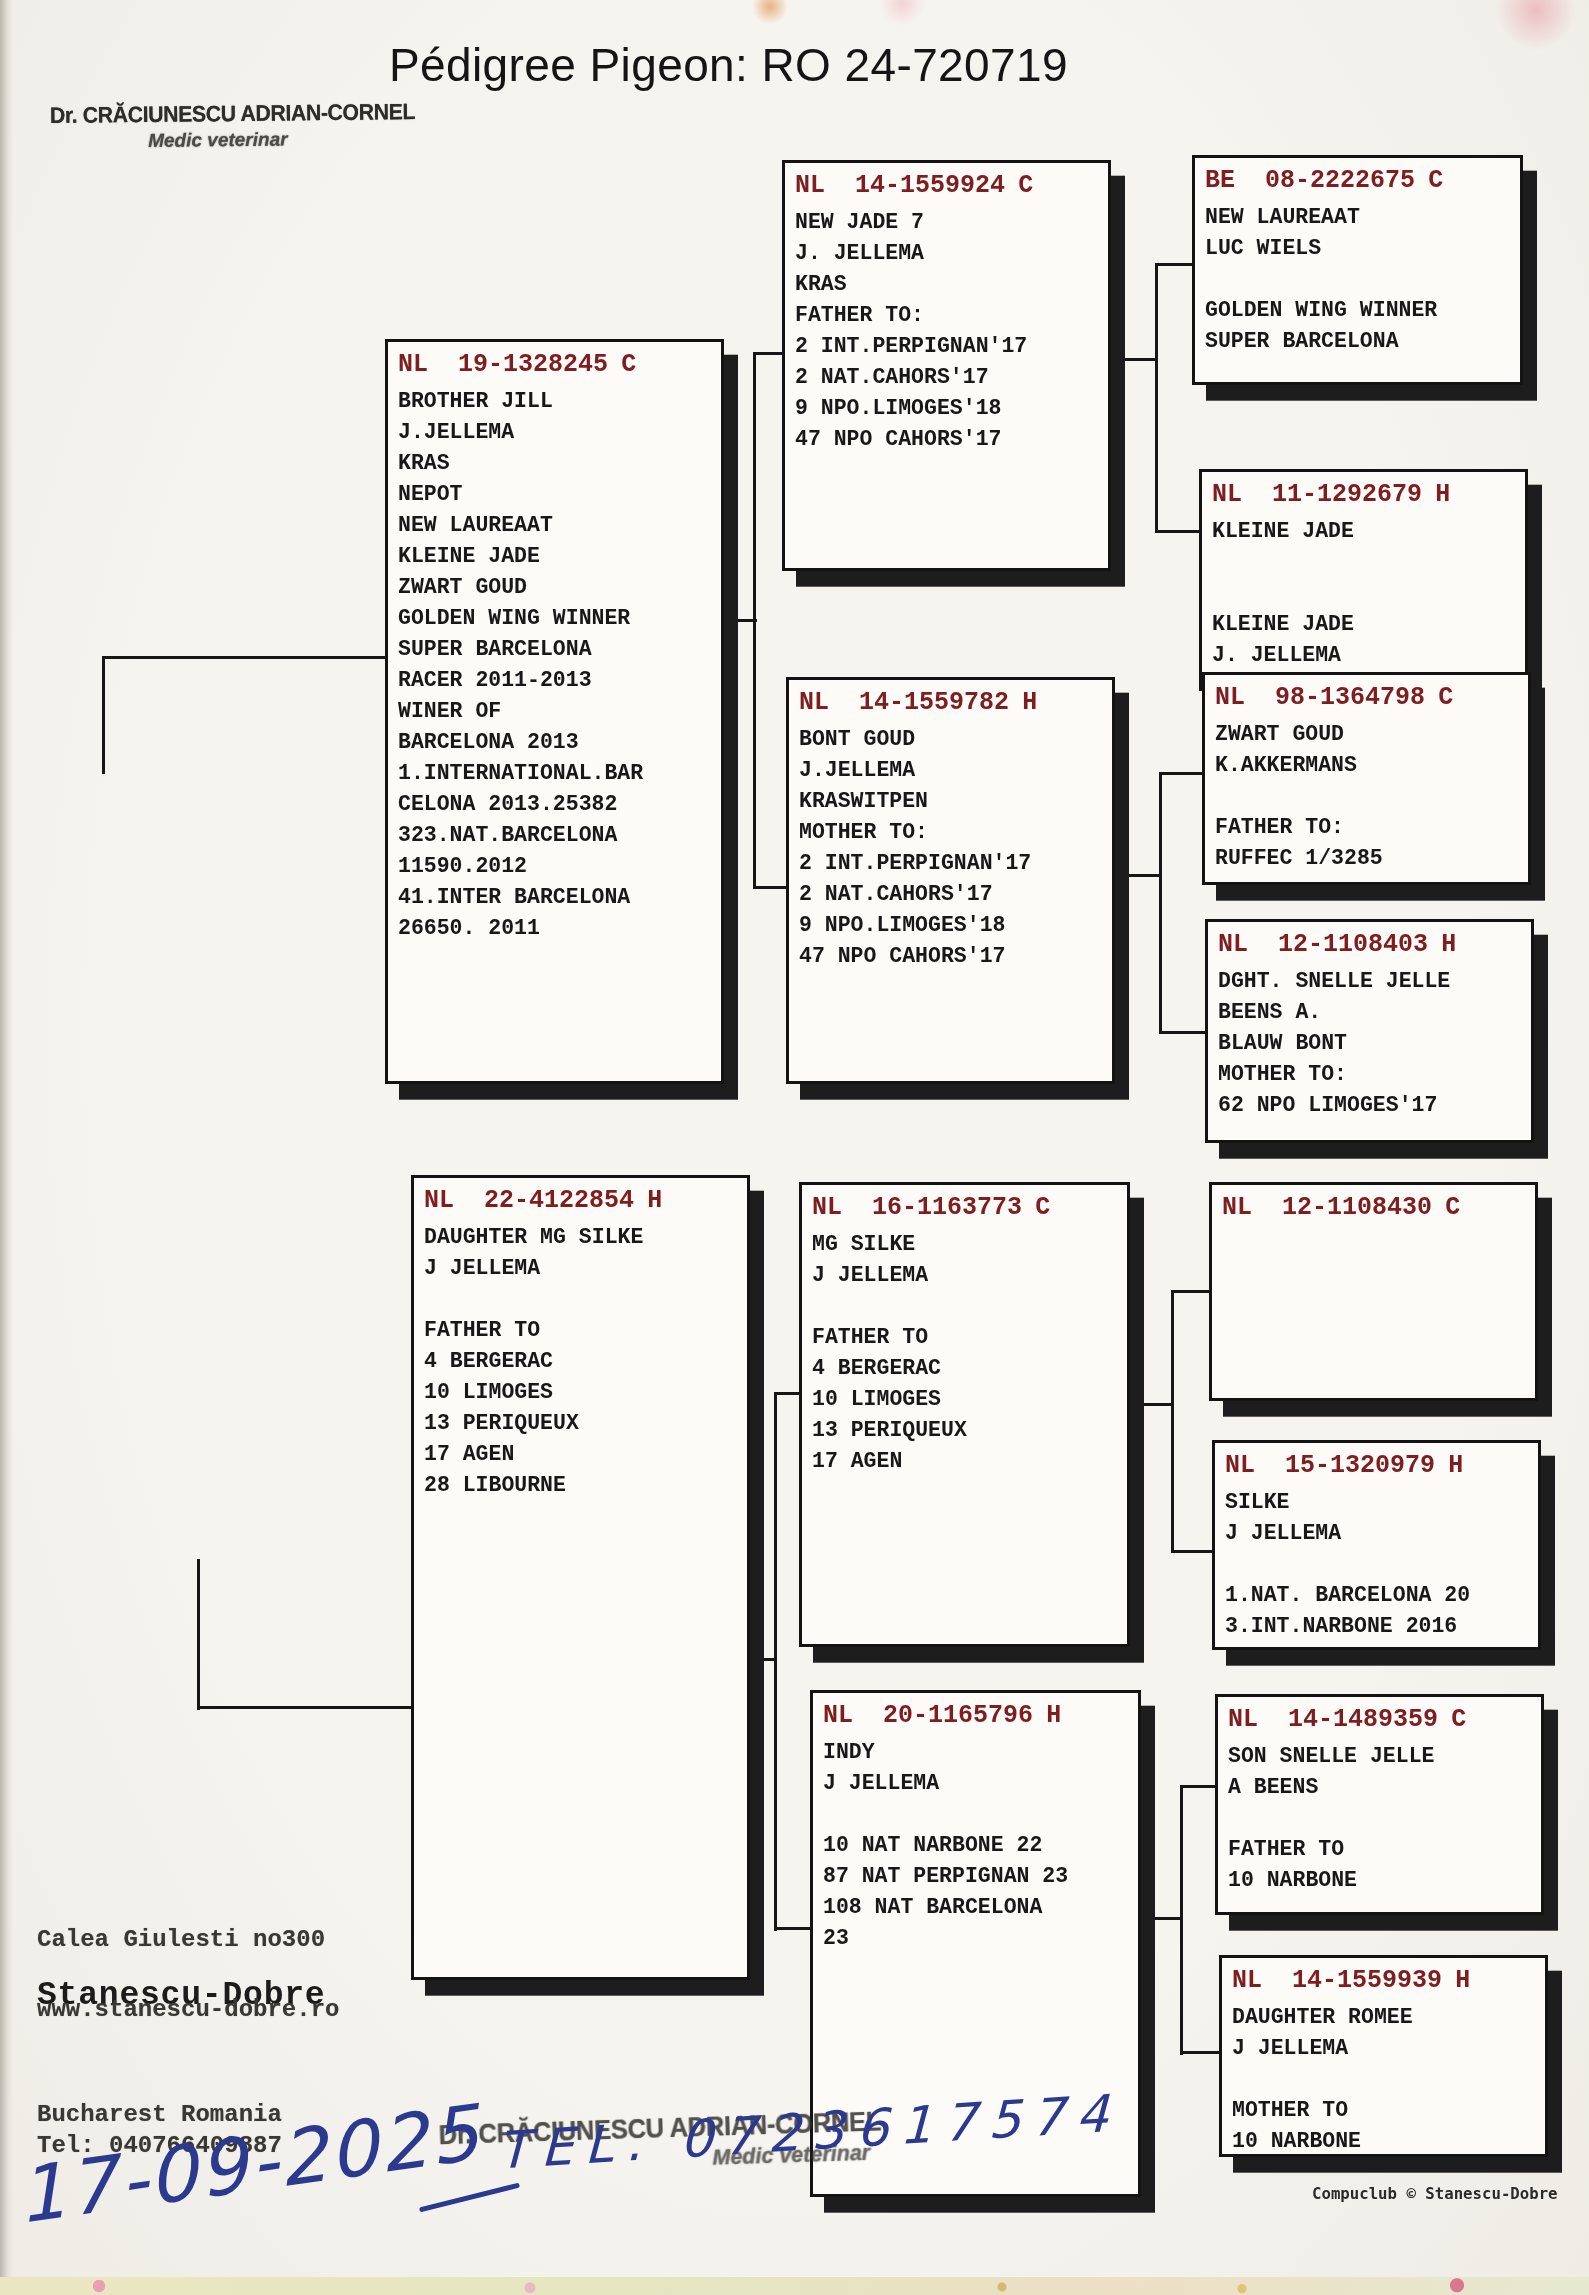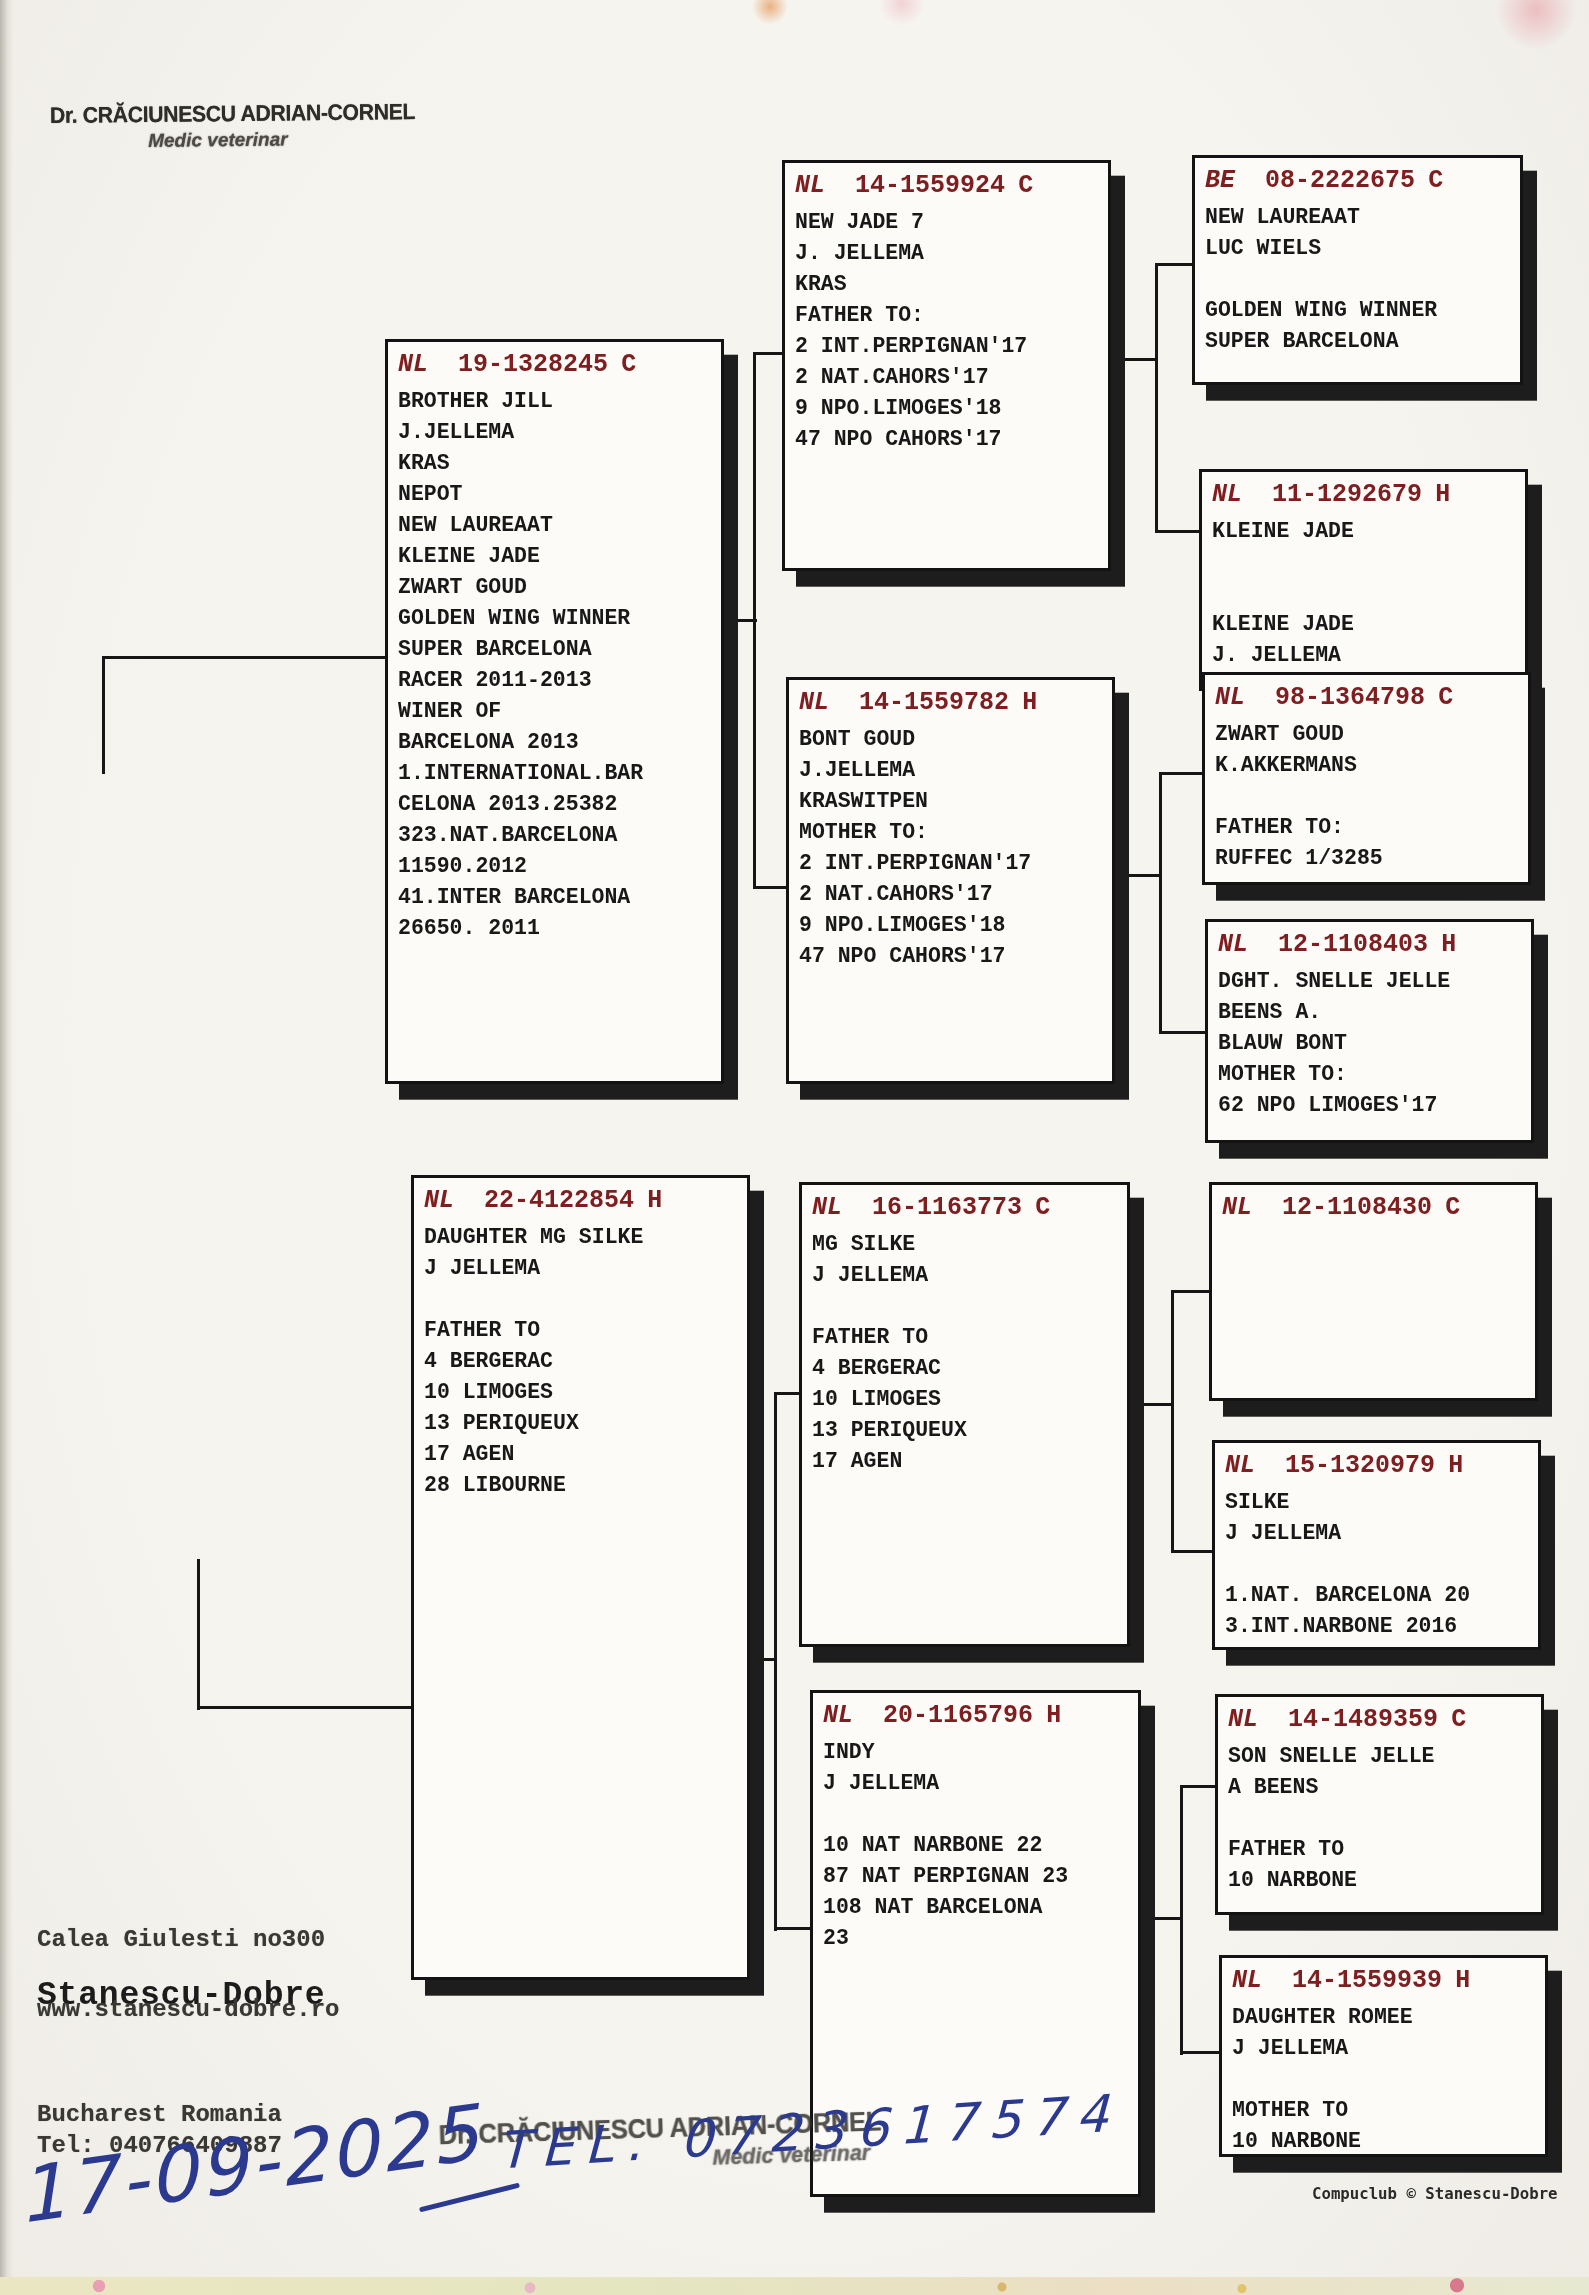--- a/index.html
+++ b/index.html
@@ -30,21 +30,21 @@
     text-shadow:0 0 1.7px rgba(60,55,48,.9);opacity:.85;}
   .stamp-top{position:absolute;left:50px;top:101px;transform:rotate(-.6deg);}
   .stamp-top .s2{margin-left:98px;margin-top:1.7px;}
   .stamp-bottom{position:absolute;left:439px;top:2113px;transform:rotate(-1.8deg);opacity:.82;}
   .stamp-bottom .s1{font-size:27px;filter:blur(0.3px);}
   .stamp-bottom .s2{margin-left:273px;margin-top:3.3px;font-size:21.5px;filter:blur(0.4px);}
   .pbox{position:absolute;background:#fcfbf8;border:3.3px solid #131313;
     box-shadow:14px 15.7px 0 0 #1d1d1d;padding:6.6px 3.3px 0 10px;box-sizing:border-box;}
   .hdr{font-family:"Liberation Mono","DejaVu Sans Mono",monospace;font-weight:700;
     font-size:25px;line-height:31px;color:#7e1e20;white-space:pre;}
-  .hdr .cc{display:inline-block;min-width:60px;font-style:italic;}
+  .hdr .cc{display:inline-block;min-width:60px;}
   .hdr .sex{margin-left:13.2px;}
   .lines{margin-top:6.6px;}
   .ln{font-family:"Liberation Mono","DejaVu Sans Mono",monospace;font-weight:700;
     font-size:21.5px;line-height:31px;min-height:31px;color:#181818;white-space:pre;}
   .cl{position:absolute;background:#161616;}
   .owner-name{position:absolute;left:37px;top:1977px;
     font-family:"Liberation Mono","DejaVu Sans Mono",monospace;font-weight:700;
     font-size:33px;color:#1c1c1c;letter-spacing:0.8px;}
   .owner-line{position:absolute;left:37px;
     font-family:"Liberation Mono","DejaVu Sans Mono",monospace;font-weight:700;
@@ -60,20 +60,21 @@
   .credit{position:absolute;left:1312px;top:2184px;
     font-family:"DejaVu Sans Mono","Liberation Mono",monospace;font-weight:700;
     font-size:15.7px;color:#2a2a2a;}
 </style>
 </head>
 <body>
 
 <div class="page">
   <div class="edge-left"></div>
 
+  <div class="title">Pédigree Pigeon: RO  24-720719</div>
 
   <div class="stamp stamp-top">
     <div class="s1">Dr. CRĂCIUNESCU ADRIAN-CORNEL</div>
     <div class="s2">Medic veterinar</div>
   </div>
 
   <div class="cl" style="left:102px;top:658px;width:3.3px;height:116px;"></div>
   <div class="cl" style="left:102px;top:656px;width:283px;height:3.3px;"></div>
   <div class="cl" style="left:197px;top:1559px;width:3.3px;height:151px;"></div>
   <div class="cl" style="left:197px;top:1706px;width:214px;height:3.3px;"></div>

